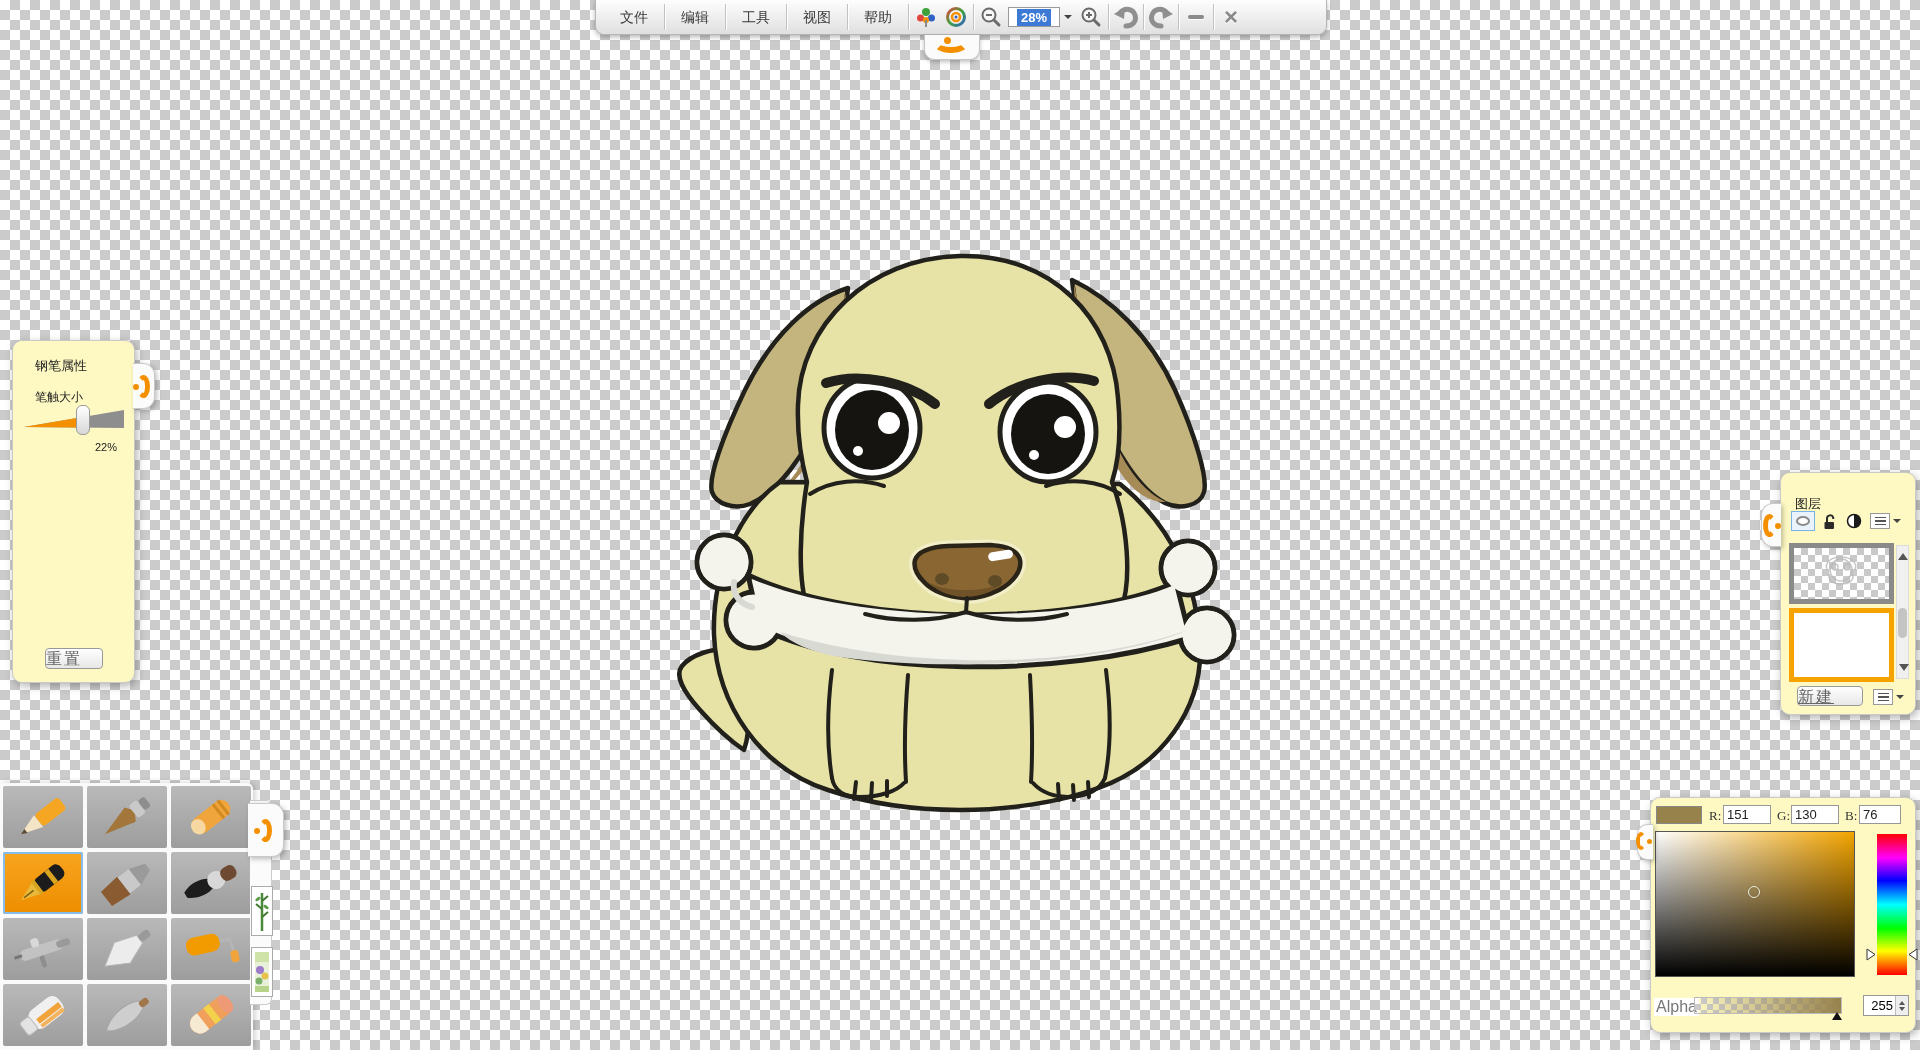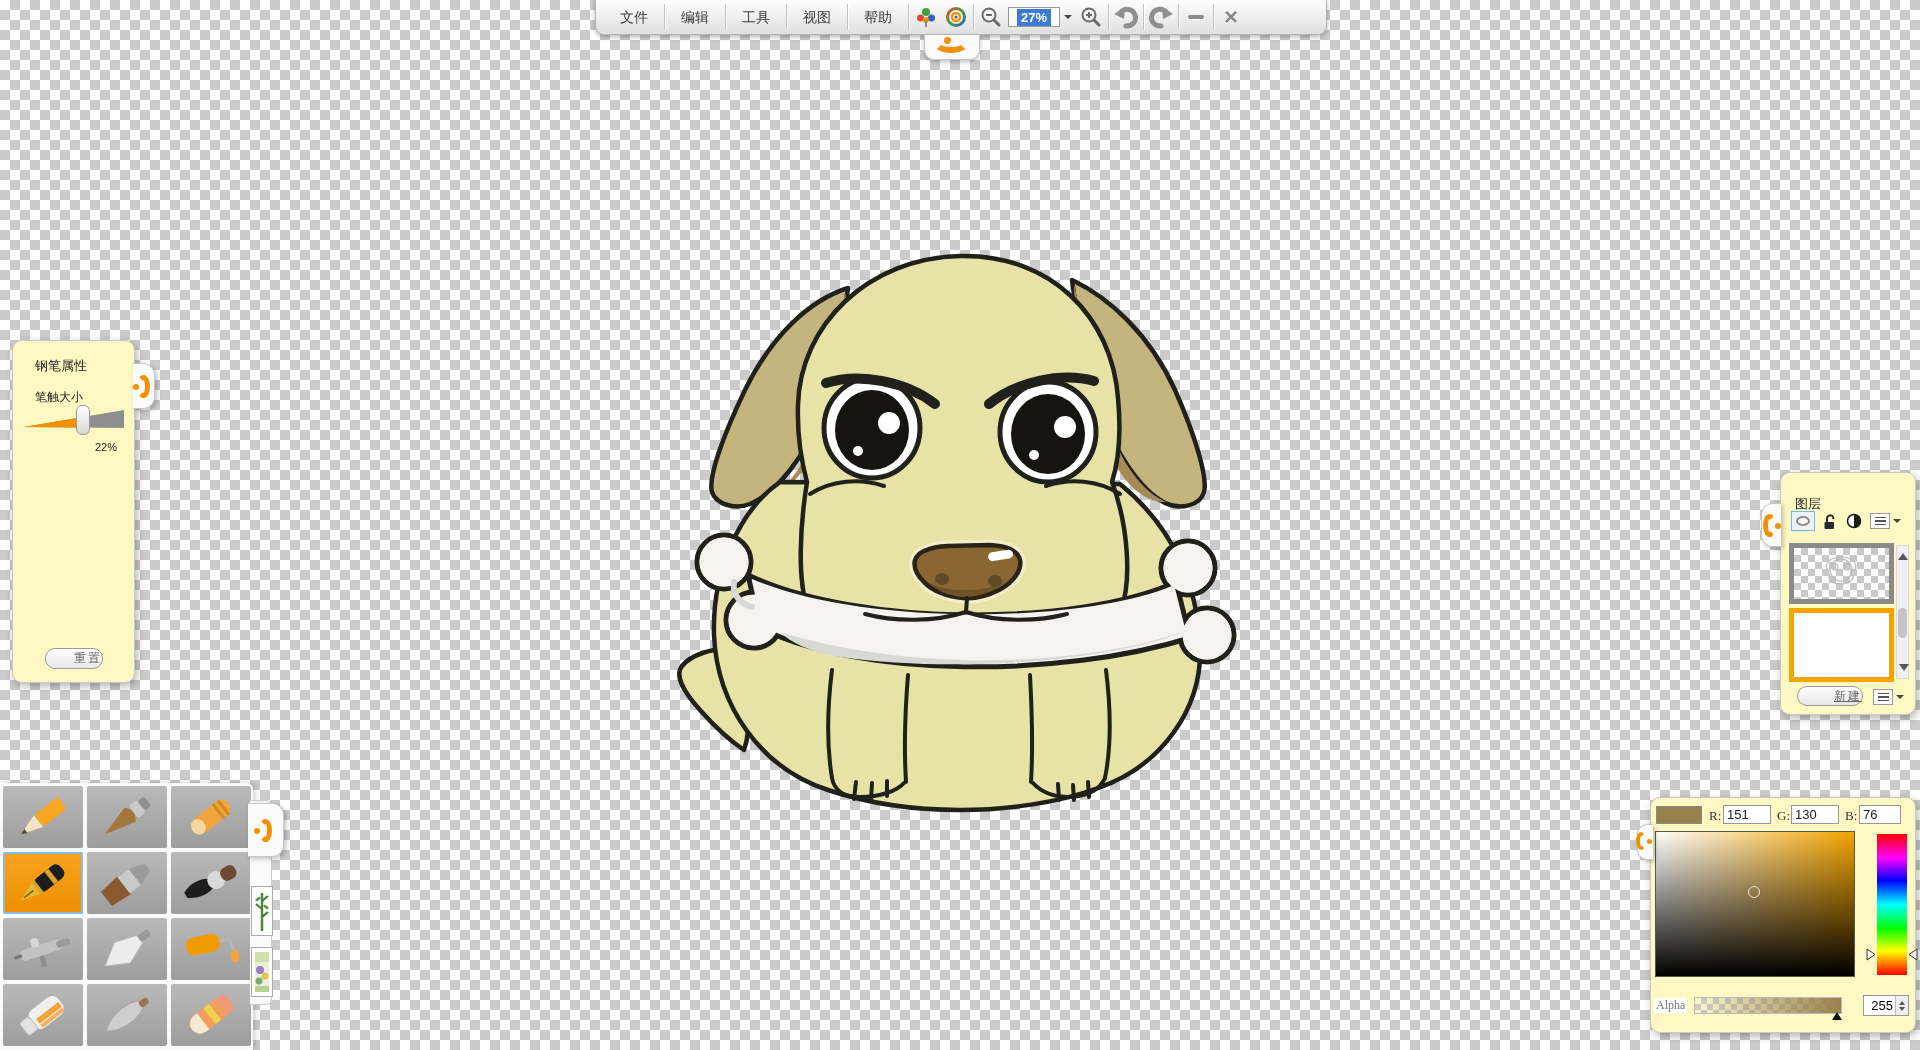--- a/index.html
+++ b/index.html
@@ -50,22 +50,22 @@
   .mascot-smile { position:absolute; left:8px; top:-2px; width:36px; height:20px;
     border:6px solid transparent; border-bottom-color:#f49000; border-radius:50%; }
 
   
   .panel {
     background:#fef9c3; border:1px solid #c9c9c9; border-radius:10px;
     box-shadow:2px 3px 8px rgba(0,0,0,.3);
   }
   .cjk-title { font-size:13px; color:#222; }
   .pill-btn {
-    border:1px solid #999; border-radius:10px; background:linear-gradient(#fff,#e7e7e7);
-    font-size:12px; color:#666; text-align:right; letter-spacing:2px;
+    border:1px solid #999; border-radius:4px; background:linear-gradient(#fff,#e7e7e7);
+    font-size:16px; color:#666; text-align:left; letter-spacing:2px;
   }
   
   .side-tab { position:absolute; background:#fbfbfb; border:1px solid #c9c9c9; box-shadow:2px 2px 5px rgba(0,0,0,.25); }
   .cres { position:absolute; width:13px; height:23px; border:5px solid #f49000; border-radius:50%; }
   .cres.open-left  { border-left-color:transparent; }
   .cres.open-right { border-right-color:transparent; }
   .cres-dot { position:absolute; width:6px; height:6px; border-radius:50%; background:#f49000; }
 
   
   .pen-panel { left:12px; top:340px; width:123px; height:343px; }
@@ -122,21 +122,21 @@
       linear-gradient(to top, #000, rgba(0,0,0,0)),
       linear-gradient(to right, #fff, rgba(255,255,255,0)),
       #f2a400;
   }
   .sv-cursor { position:absolute; width:12px; height:12px; border:1.5px solid #f5f2d8; border-radius:50%;
     box-shadow:0 0 1px #555 inset, 0 0 1px #555; }
   .hue-bar {
     position:absolute; left:226px; top:36px; width:30px; height:141px;
     background:linear-gradient(to bottom,#f00 0%,#f0f 17%,#00f 33%,#0ff 50%,#0f0 67%,#ff0 83%,#f00 100%);
   }
-  .alpha-label { font-family:Liberation Serif, serif; font-size:12px; color:#777; background:#fff; padding:0 2px; }
+  .alpha-label { font-family:Liberation Sans, sans-serif; font-size:16px; color:#777; background:#fff; padding:0 2px; }
   .alpha-slider {
     position:absolute; left:43px; top:199px; width:148px; height:17px; border:1px solid #bbb;
     background-image:
       linear-gradient(to right, rgba(151,130,76,0), rgba(151,130,76,1)),
       linear-gradient(45deg,#ccc 25%,transparent 25%,transparent 75%,#ccc 75%),
       linear-gradient(45deg,#ccc 25%,transparent 25%,transparent 75%,#ccc 75%);
     background-size:100% 100%, 12px 12px, 12px 12px;
     background-position:0 0, 0 0, 6px 6px;
   }
   .alpha-marker { position:absolute; left:181px; top:209px; width:0; height:0;
@@ -268,21 +268,21 @@
   <div class="tb-sep"></div>
 
   <div class="tb-ico">
     <svg width="22" height="22" viewBox="0 0 22 22">
       <circle cx="9" cy="9" r="6.5" fill="#f7f7f7" stroke="#6b6b6b" stroke-width="2"></circle>
       <line x1="6" y1="9" x2="12" y2="9" stroke="#6b6b6b" stroke-width="2"></line>
       <line x1="14" y1="14" x2="19" y2="19" stroke="#6b6b6b" stroke-width="3" stroke-linecap="round"></line>
     </svg>
   </div>
   <div class="zoom-box">
-    <span>27%</span>
+    <span>28%</span>
   </div>
   <div class="caret-down"></div>
   <div class="tb-ico">
     <svg width="22" height="22" viewBox="0 0 22 22">
       <circle cx="9" cy="9" r="6.5" fill="#f7f7f7" stroke="#6b6b6b" stroke-width="2"></circle>
       <line x1="6" y1="9" x2="12" y2="9" stroke="#6b6b6b" stroke-width="2"></line>
       <line x1="9" y1="6" x2="9" y2="12" stroke="#6b6b6b" stroke-width="2"></line>
       <line x1="14" y1="14" x2="19" y2="19" stroke="#6b6b6b" stroke-width="3" stroke-linecap="round"></line>
     </svg>
   </div>

